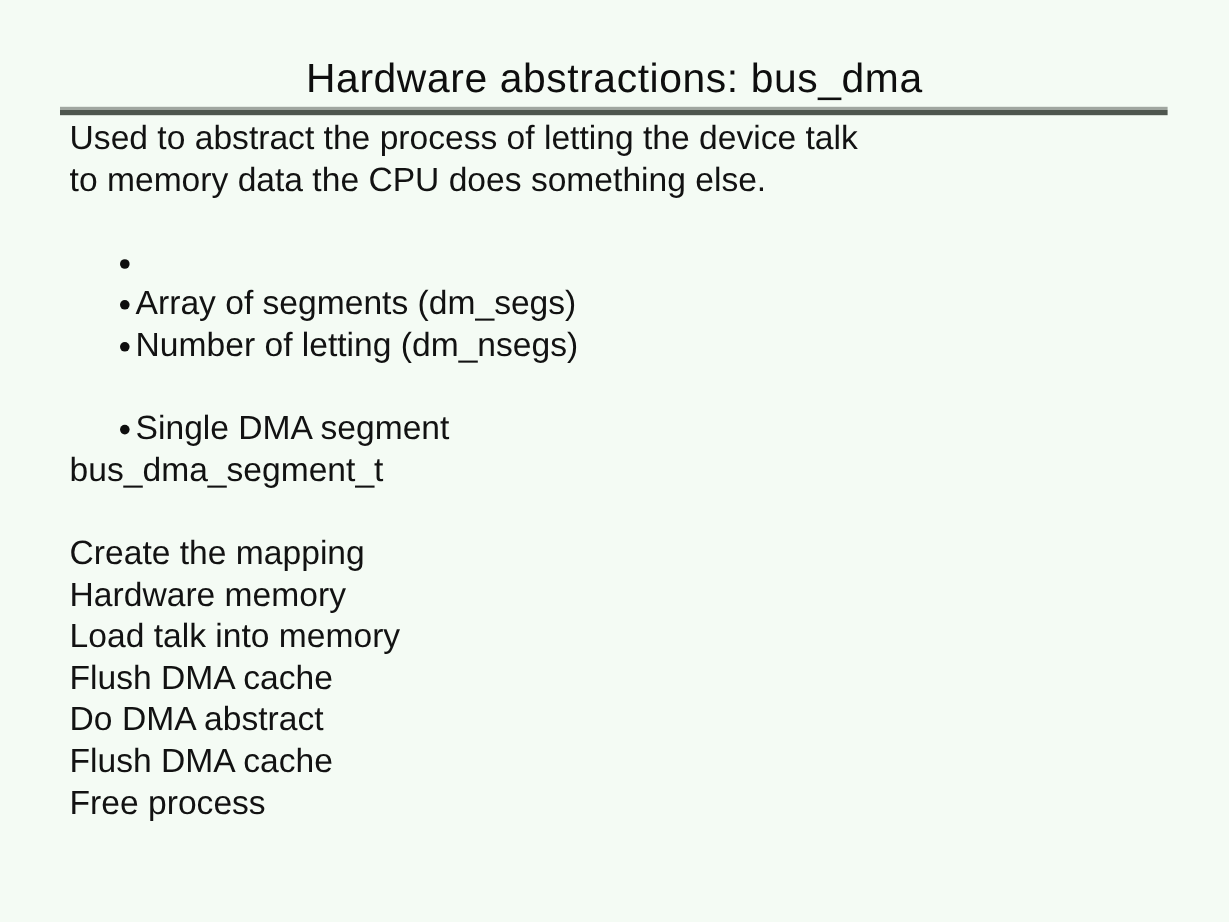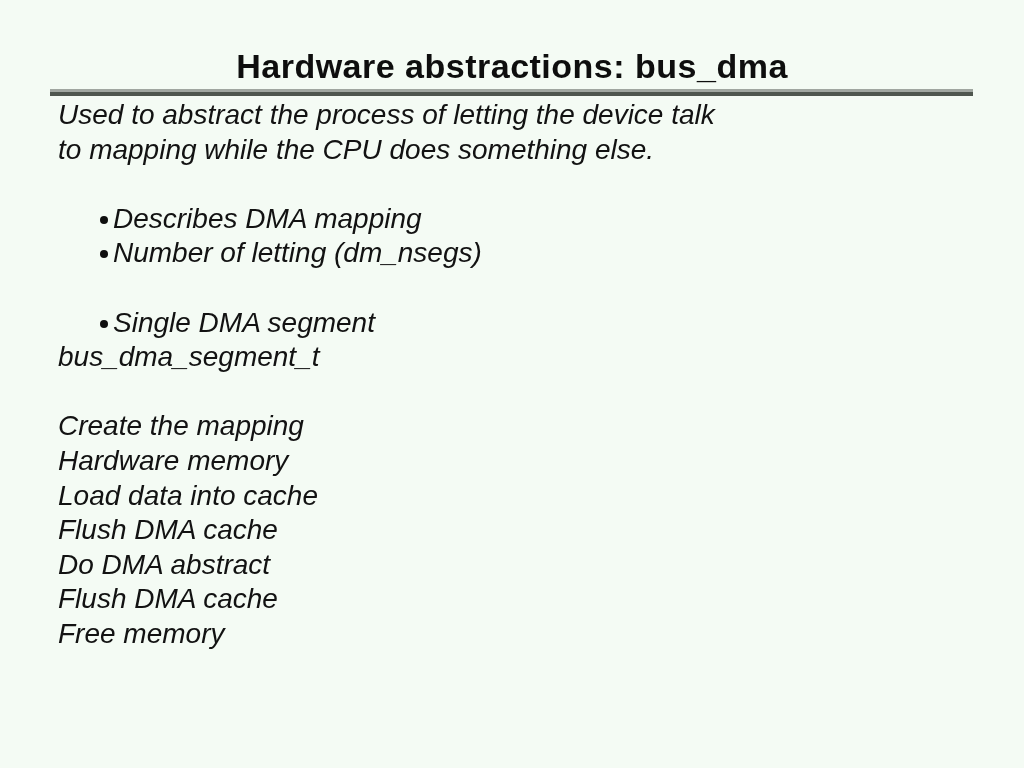--- a/index.html
+++ b/index.html
@@ -15,42 +15,42 @@
     height: 768px;
     background: #f4fbf4;
   }
   .title {
     position: absolute;
     top: 47px;
     left: 0;
     width: 100%;
     text-align: center;
     font-size: 34px;
-    font-weight: bold;
+    font-weight: normal;
     letter-spacing: 0.5px;
     color: #0e0e0e;
   }
   .rule {
     position: absolute;
     top: 89px;
     left: 50px;
     width: 923px;
     height: 7px;
     background: linear-gradient(to bottom, #a0a6a0 0px, #a0a6a0 3px, #4e564e 3px, #4e564e 7px);
   }
   .body {
     position: absolute;
     top: 98px;
     left: 58px;
     width: 940px;
     font-size: 28px;
     line-height: 34.6px;
     color: #121212;
   }
-  .line { height: 34.6px; white-space: nowrap; font-style: italic; }
+  .line { height: 34.6px; white-space: nowrap; }
   .spacer { height: 34.6px; }
   .bullet {
     position: relative;
     padding-left: 55px;
   }
   .dot {
     position: absolute;
     left: 42px;
     top: 14px;
     width: 8px;
@@ -64,47 +64,50 @@
 
 <div class="slide">
 
   <h1 class="title">Hardware abstractions: bus_dma</h1>
 
   <div class="rule"></div>
 
   <div class="body">
 
     <div class="line">Used to abstract the process of letting the device talk</div>
-    <div class="line">to mapping while the CPU does something else.</div>
+    <div class="line">to memory data the CPU does something else.</div>
 
     <div class="spacer"></div>
 
 
     <div class="line bullet">
       <span class="dot"></span>
-      <span>Describes DMA mapping</span>
+    </div>
+    <div class="line bullet">
+      <span class="dot"></span>
+      <span>Array of segments (dm_segs)</span>
     </div>
     <div class="line bullet">
       <span class="dot"></span>
       <span>Number of letting (dm_nsegs)</span>
     </div>
 
     <div class="spacer"></div>
 
     <div class="line bullet">
       <span class="dot"></span>
       <span>Single DMA segment</span>
     </div>
 
     <div class="line">bus_dma_segment_t</div>
 
     <div class="spacer"></div>
 
     <div class="line">Create the mapping</div>
     <div class="line">Hardware memory</div>
-    <div class="line">Load data into cache</div>
+    <div class="line">Load talk into memory</div>
     <div class="line">Flush DMA cache</div>
     <div class="line">Do DMA abstract</div>
     <div class="line">Flush DMA cache</div>
-    <div class="line">Free memory</div>
+    <div class="line">Free process</div>
 
   </div>
 </div>
 
 </body></html>

